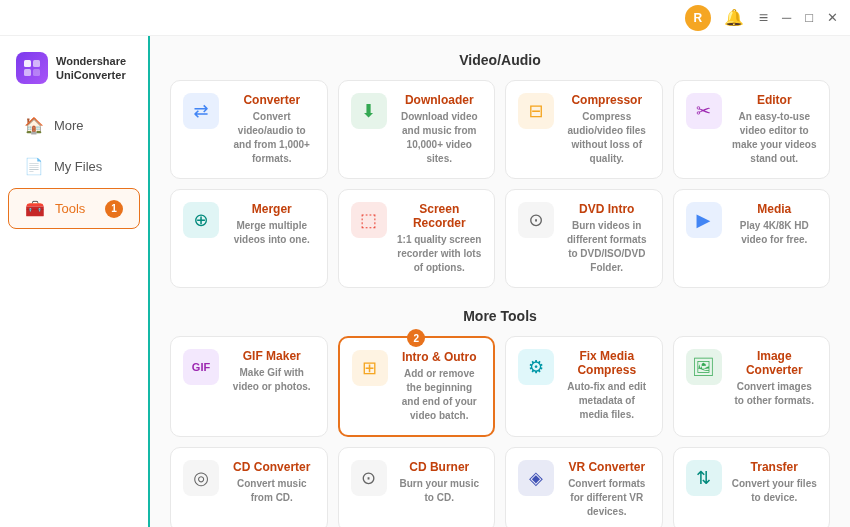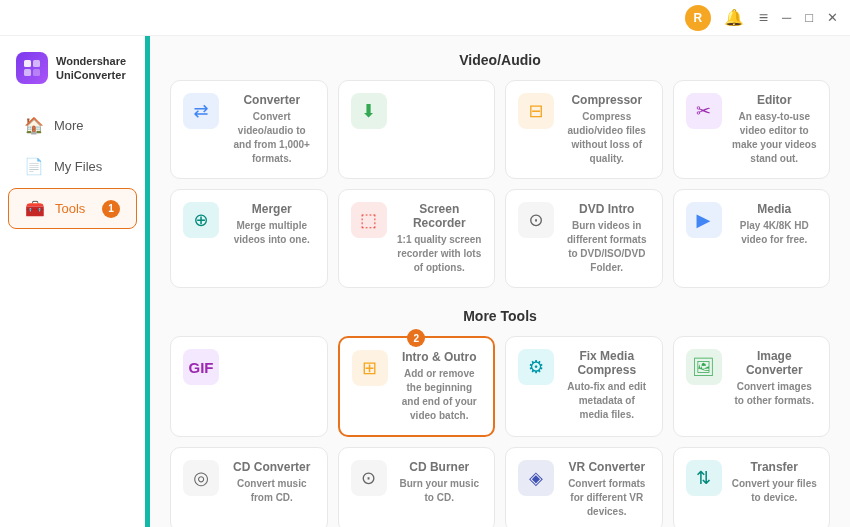--- a/index.html
+++ b/index.html
@@ -55,21 +55,21 @@
     .app-body {
       display: flex;
       flex: 1;
       overflow: hidden;
     }
 
     
     .sidebar {
       width: 150px;
       background: #fff;
-      border-right: 5px solid #14b8a6;
+      border-right: 2px solid #14b8a6;
       padding: 16px 0;
       flex-shrink: 0;
     }
     .app-logo {
       display: flex;
       align-items: center;
       gap: 8px;
       padding: 0 16px 20px;
     }
     .logo-icon {
@@ -187,21 +187,21 @@
       align-items: center;
       justify-content: center;
       flex-shrink: 0;
       font-size: 18px;
     }
 
     .tool-info { flex: 1; min-width: 0; }
     .tool-name {
       font-size: 12px;
       font-weight: 600;
-      color: #737373;
+      color: #c2410c;
       margin-bottom: 3px;
     }
     .tool-desc {
       font-size: 10px;
       color: #888;
       line-height: 1.4;
       font-weight: bold;
     }
 
     
@@ -274,20 +274,24 @@
         <div class="tool-card">
           <div class="tool-icon-box icon-blue">⇄</div>
           <div class="tool-info">
             <div class="tool-name">Converter</div>
             <div class="tool-desc">Convert video/audio to and from 1,000+ formats.</div>
           </div>
         </div>
 
         <div class="tool-card">
           <div class="tool-icon-box icon-green">⬇</div>
+          <div class="tool-info">
+            <div class="tool-name">Downloader</div>
+            <div class="tool-desc">Download video and music from 10,000+ video sites.</div>
+          </div>
         </div>
 
         <div class="tool-card">
           <div class="tool-icon-box icon-orange">⊟</div>
           <div class="tool-info">
             <div class="tool-name">Compressor</div>
             <div class="tool-desc">Compress audio/video files without loss of quality.</div>
           </div>
         </div>
 
@@ -332,21 +336,25 @@
         </div>
 
       </div>
     </div>
 
     <div>
       <div class="section-title">More Tools</div>
       <div class="tools-grid">
 
         <div class="tool-card">
-          <div class="tool-icon-box icon-purple" style="font-size:15px; font-weight:bold;">GIF</div>
+          <div class="tool-icon-box icon-purple" style="font-size:11px; font-weight:bold;">GIF</div>
+          <div class="tool-info">
+            <div class="tool-name">GIF Maker</div>
+            <div class="tool-desc">Make Gif with video or photos.</div>
+          </div>
         </div>
 
         <div class="tool-card highlighted">
           <div class="badge-2">2</div>
           <div class="tool-icon-box icon-orange">⊞</div>
           <div class="tool-info">
             <div class="tool-name">Intro &amp; Outro</div>
             <div class="tool-desc">Add or remove the beginning and end of your video batch.</div>
           </div>
         </div>

